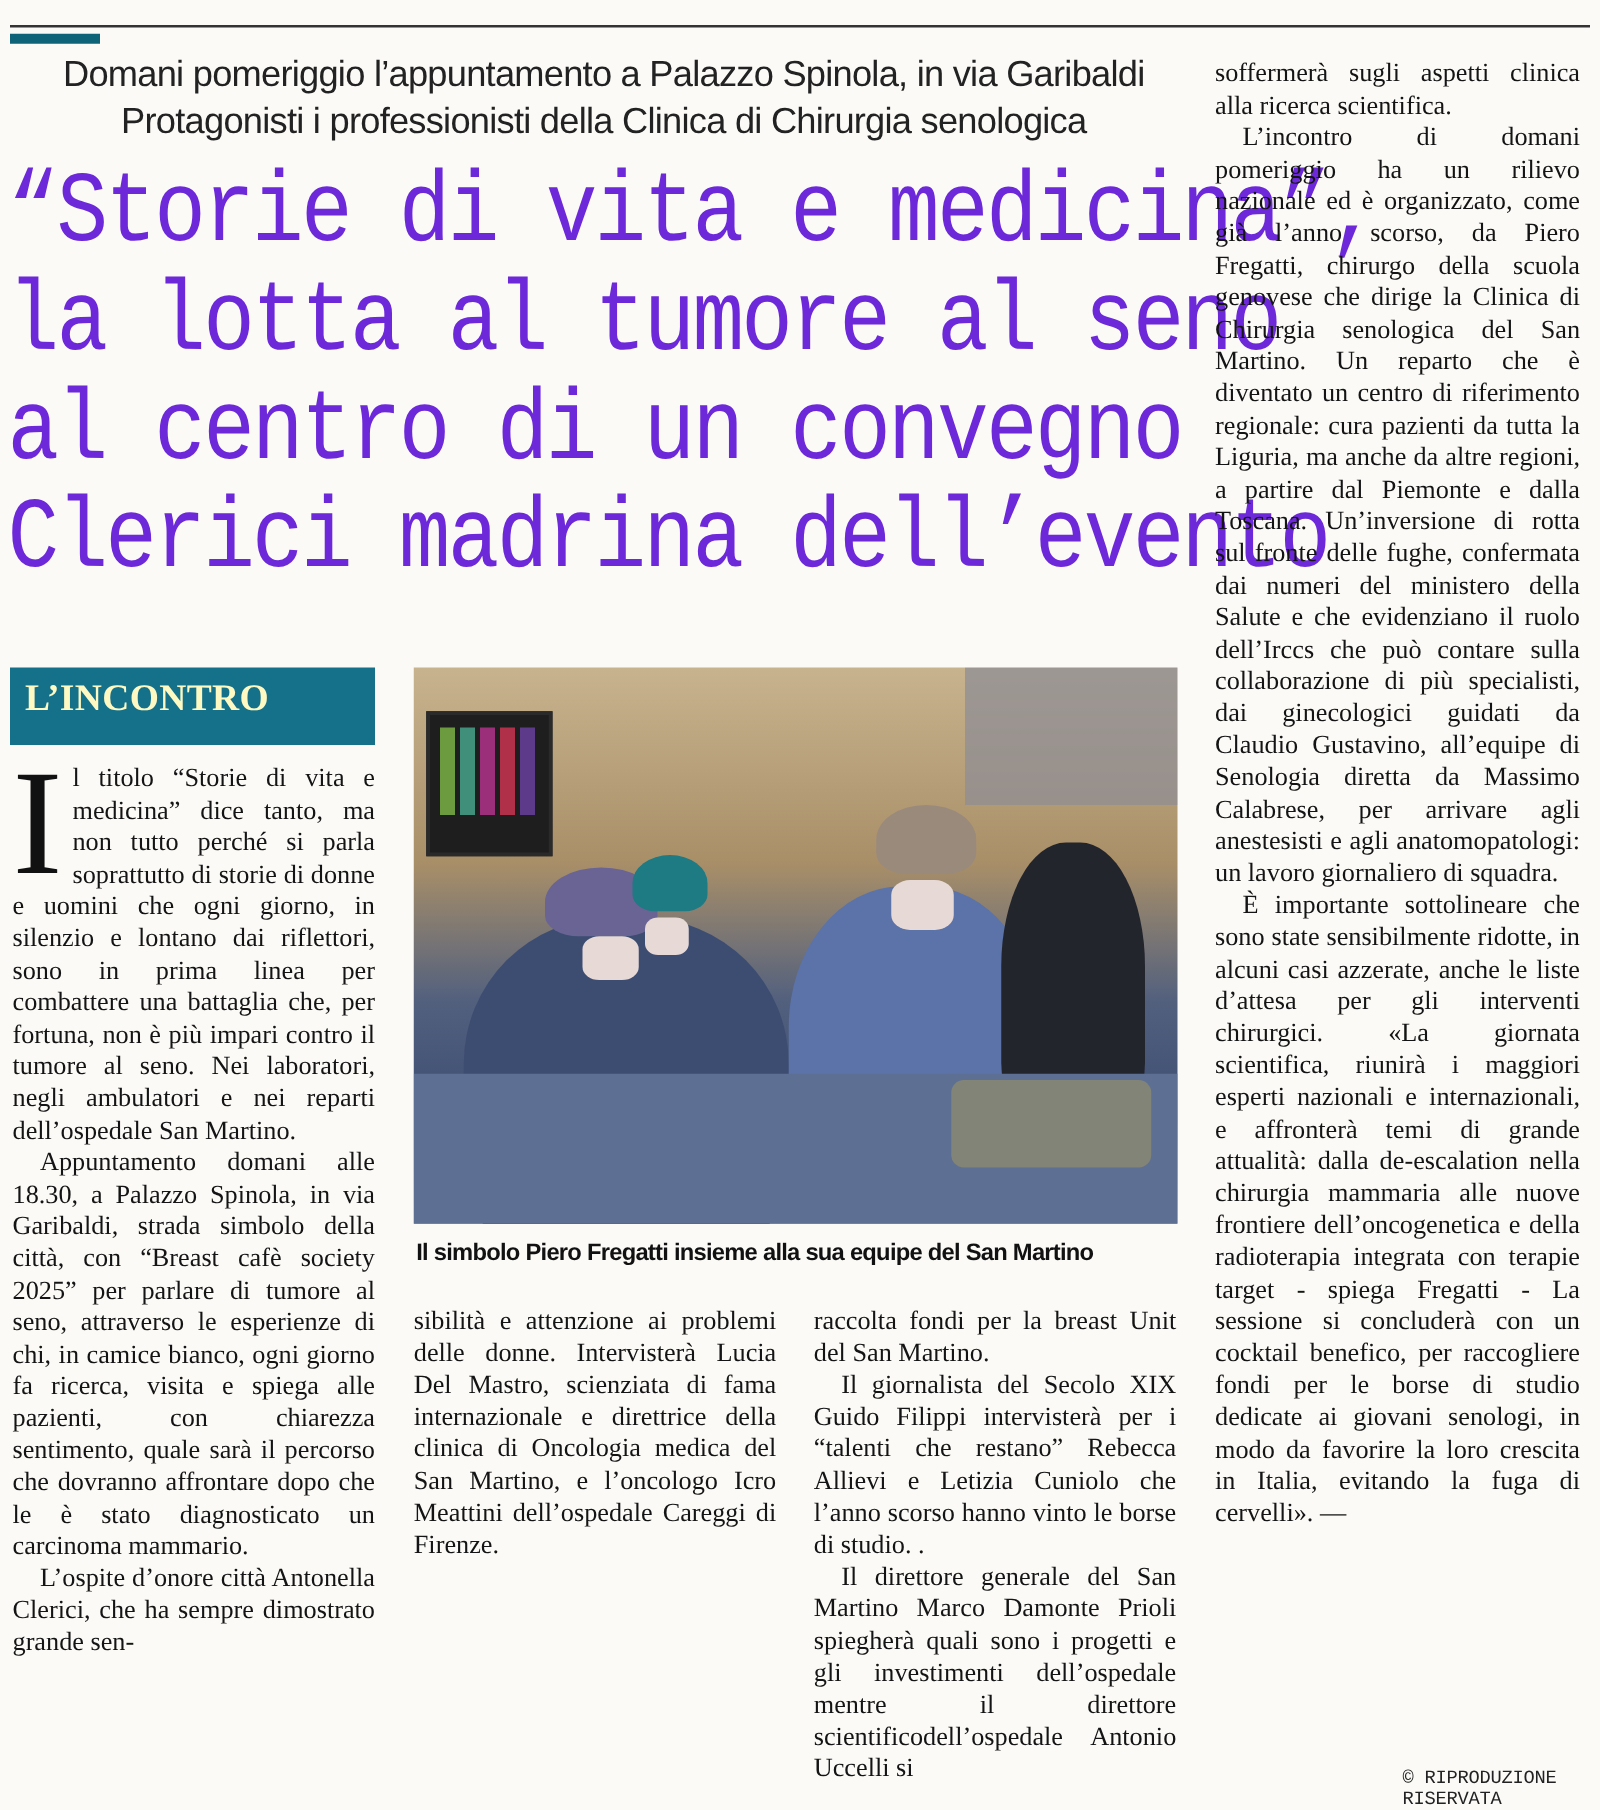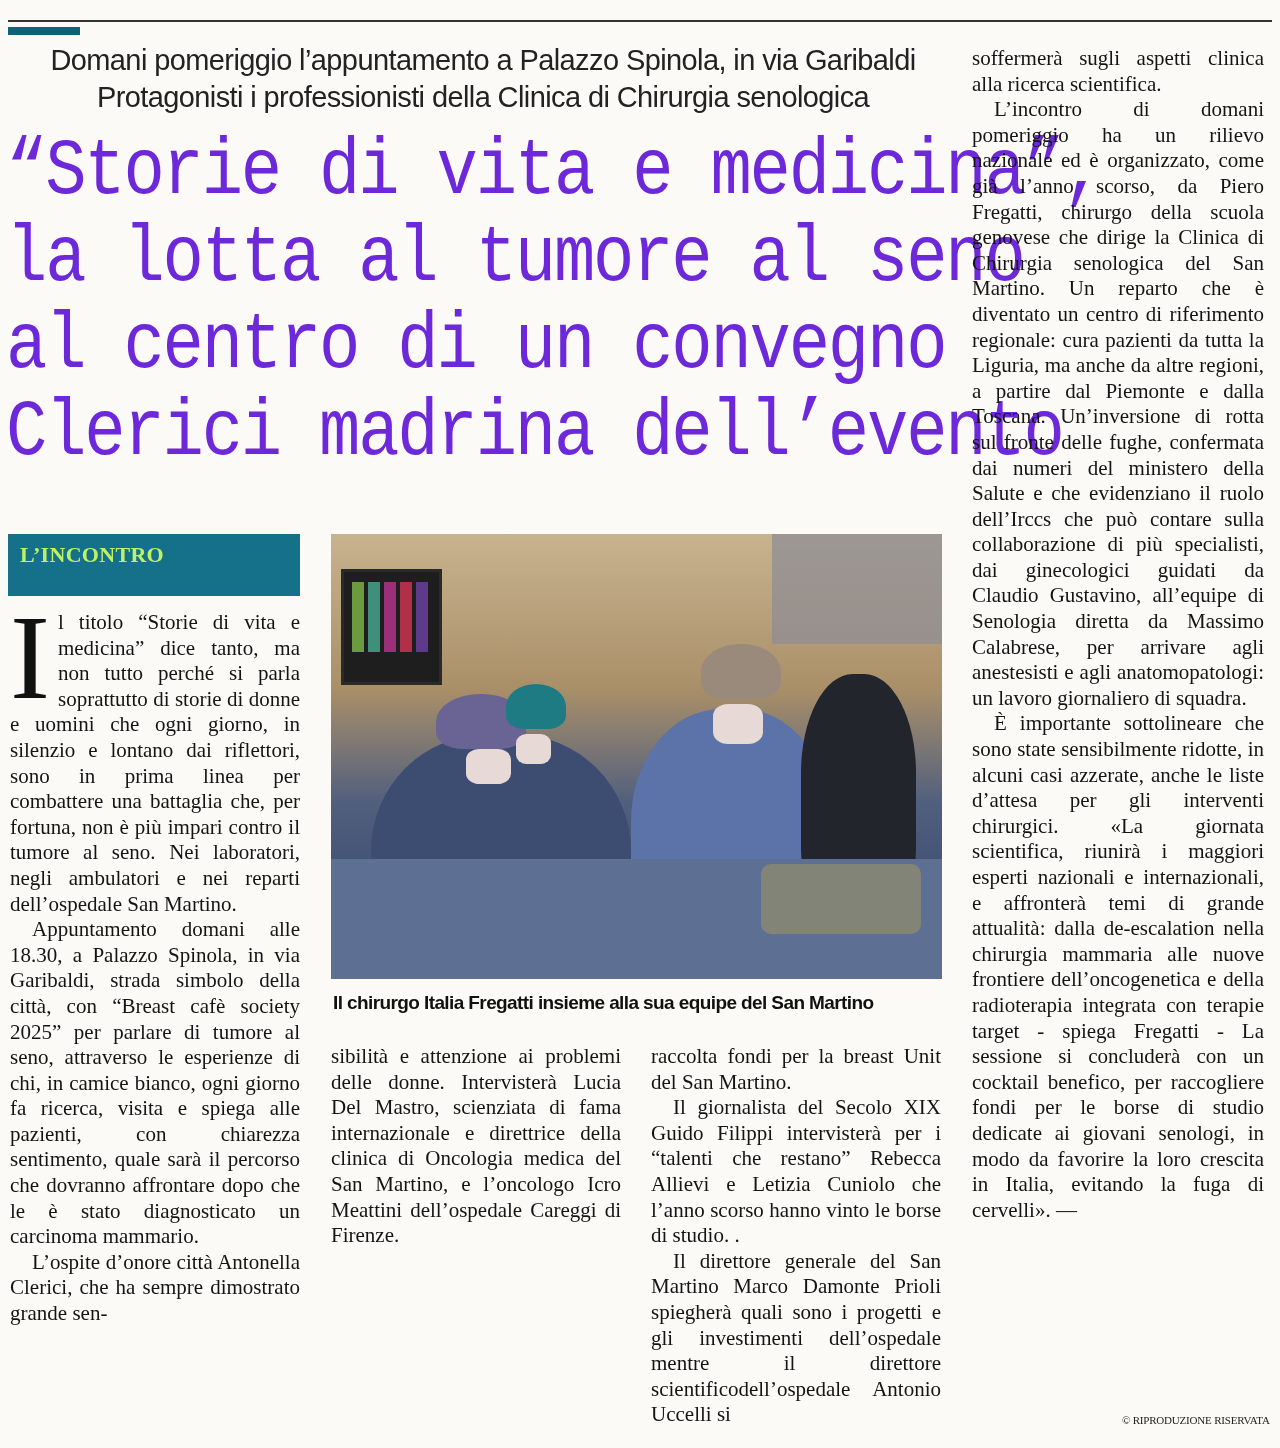--- a/index.html
+++ b/index.html
@@ -4,35 +4,35 @@
 <style>
   html,body{margin:0;padding:0;}
   body{width:1280px;height:1448px;background:#fbfaf7;position:relative;overflow:hidden;color:#111;}
   .rule{position:absolute;left:8px;top:20px;width:1264px;height:2px;background:#333;}
   .accent{position:absolute;left:8px;top:27px;width:72px;height:8px;background:#0f6378;}
   .kicker{position:absolute;left:8px;top:42px;width:950px;font-family:"Liberation Sans",sans-serif;font-size:29px;line-height:37px;color:#222;transform-origin:left top;letter-spacing:-0.6px;text-align:center;}
   .kicker div{white-space:nowrap;}
   .headline{position:absolute;left:6px;top:128px;width:950px;font-family:Liberation Mono, monospace;font-size:80px;line-height:87px;color:#6d28d9;letter-spacing:-2.5px;}
   .headline div{white-space:nowrap;transform:scaleX(0.86);transform-origin:left top;}
   .section-box{position:absolute;left:8px;top:534px;width:292px;height:62px;background:#15718a;}
-  .section-box span{position:absolute;left:12px;top:8px;font-family:"Liberation Serif",serif;font-weight:bold;font-size:22px;color:#bef264;letter-spacing:0.3px;}
+  .section-box span{position:absolute;left:12px;top:8px;font-family:"Liberation Serif",serif;font-weight:bold;font-size:30px;color:#fef9c3;letter-spacing:0.3px;}
   .col{position:absolute;font-family:"Liberation Serif",serif;font-size:21px;line-height:25.6px;color:#141414;text-align:justify;}
   .col p{margin:0;text-indent:22px;}
   .col p.first{text-indent:0;}
   .dropcap{float:left;font-family:"Liberation Serif",serif;font-size:120px;line-height:88px;margin:4px 8px 0 0;color:#111;}
   .photo{position:absolute;left:331px;top:534px;width:611px;height:445px;background:linear-gradient(180deg,#c7b38e 0%,#a98f68 35%,#52607e 60%,#3e4f73 80%,#6a7898 100%);overflow:hidden;}
   .photo .monitor{position:absolute;left:10px;top:35px;width:95px;height:110px;background:#1e1e1e;border:3px solid #2a2a2a;}
   .photo .monitor i{position:absolute;top:10px;width:12px;height:70px;}
   .photo .surgeon{position:absolute;border-radius:45% 45% 20% 20%;}
   .photo .mask{position:absolute;background:#e7d9d6;border-radius:30%;}
   .photo .cap{position:absolute;border-radius:50% 50% 30% 30%;}
   .photo .drape{position:absolute;left:0;bottom:0;width:611px;height:120px;background:#5e6f94;}
   .photo .lamp{position:absolute;right:0;top:0;width:170px;height:110px;background:#8b8b96;opacity:.7;}
   .caption{position:absolute;left:333px;top:992px;font-family:"Liberation Sans",sans-serif;font-weight:bold;font-size:19px;color:#111;letter-spacing:-0.6px;white-space:nowrap;}
-  .copyright{position:absolute;left:1122px;top:1414px;font-family:Liberation Serif, serif;font-size:11px;color:#222;letter-spacing:-0.2px;}
+  .copyright{position:absolute;left:1122px;top:1414px;font-family:Liberation Mono, monospace;font-size:15px;color:#222;letter-spacing:-0.2px;}
 </style>
 </head>
 <body>
 
 <div class="rule"></div>
 <div class="accent"></div>
 
 <div class="kicker">
   <div>Domani pomeriggio l’appuntamento a Palazzo Spinola, in via Garibaldi</div>
   <div>Protagonisti i professionisti della Clinica di Chirurgia senologica</div>
@@ -69,21 +69,21 @@
   <div class="mask" style="left:135px;top:215px;width:45px;height:35px;"></div>
   <div class="cap" style="left:175px;top:150px;width:60px;height:45px;background:#1e7a83;"></div>
   <div class="mask" style="left:185px;top:200px;width:35px;height:30px;"></div>
   <div class="surgeon" style="left:300px;top:175px;width:200px;height:250px;background:#5b73a8;"></div>
   <div class="cap" style="left:370px;top:110px;width:80px;height:55px;background:#9a8a7c;"></div>
   <div class="mask" style="left:382px;top:170px;width:50px;height:40px;"></div>
   <div class="surgeon" style="left:470px;top:140px;width:115px;height:220px;background:#23252d;"></div>
   <div class="drape"></div>
   <div style="position:absolute;left:430px;top:330px;width:160px;height:70px;background:#8a8a6e;border-radius:10px;opacity:.8;"></div>
 </div>
-<div class="caption">Il chirurgo Italia Fregatti insieme alla sua equipe del San Martino</div>
+<div class="caption">Il simbolo Piero Fregatti insieme alla sua equipe del San Martino</div>
 
 <div class="col" style="left:331px;top:1044px;width:290px;">
   <p class="first">sibilità e attenzione ai problemi delle donne. Intervisterà Lucia Del Mastro, scienziata di fama internazionale e direttrice della clinica di Oncologia medica del San Martino, e l’oncologo Icro Meattini dell’ospedale Careggi di Firenze.</p>
 </div>
 
 <div class="col" style="left:651px;top:1044px;width:290px;">
   <p class="first">raccolta fondi per la breast Unit del San Martino.</p>
   <p>Il giornalista del Secolo XIX Guido Filippi intervisterà per i “talenti che restano” Rebecca Allievi e Letizia Cuniolo che l’anno scorso hanno vinto le borse di studio. .</p>
   <p>Il direttore generale del San Martino Marco Damonte Prioli spiegherà quali sono i progetti e gli investimenti dell’ospedale mentre il direttore scientificodell’ospedale Antonio Uccelli si</p>
 </div>

